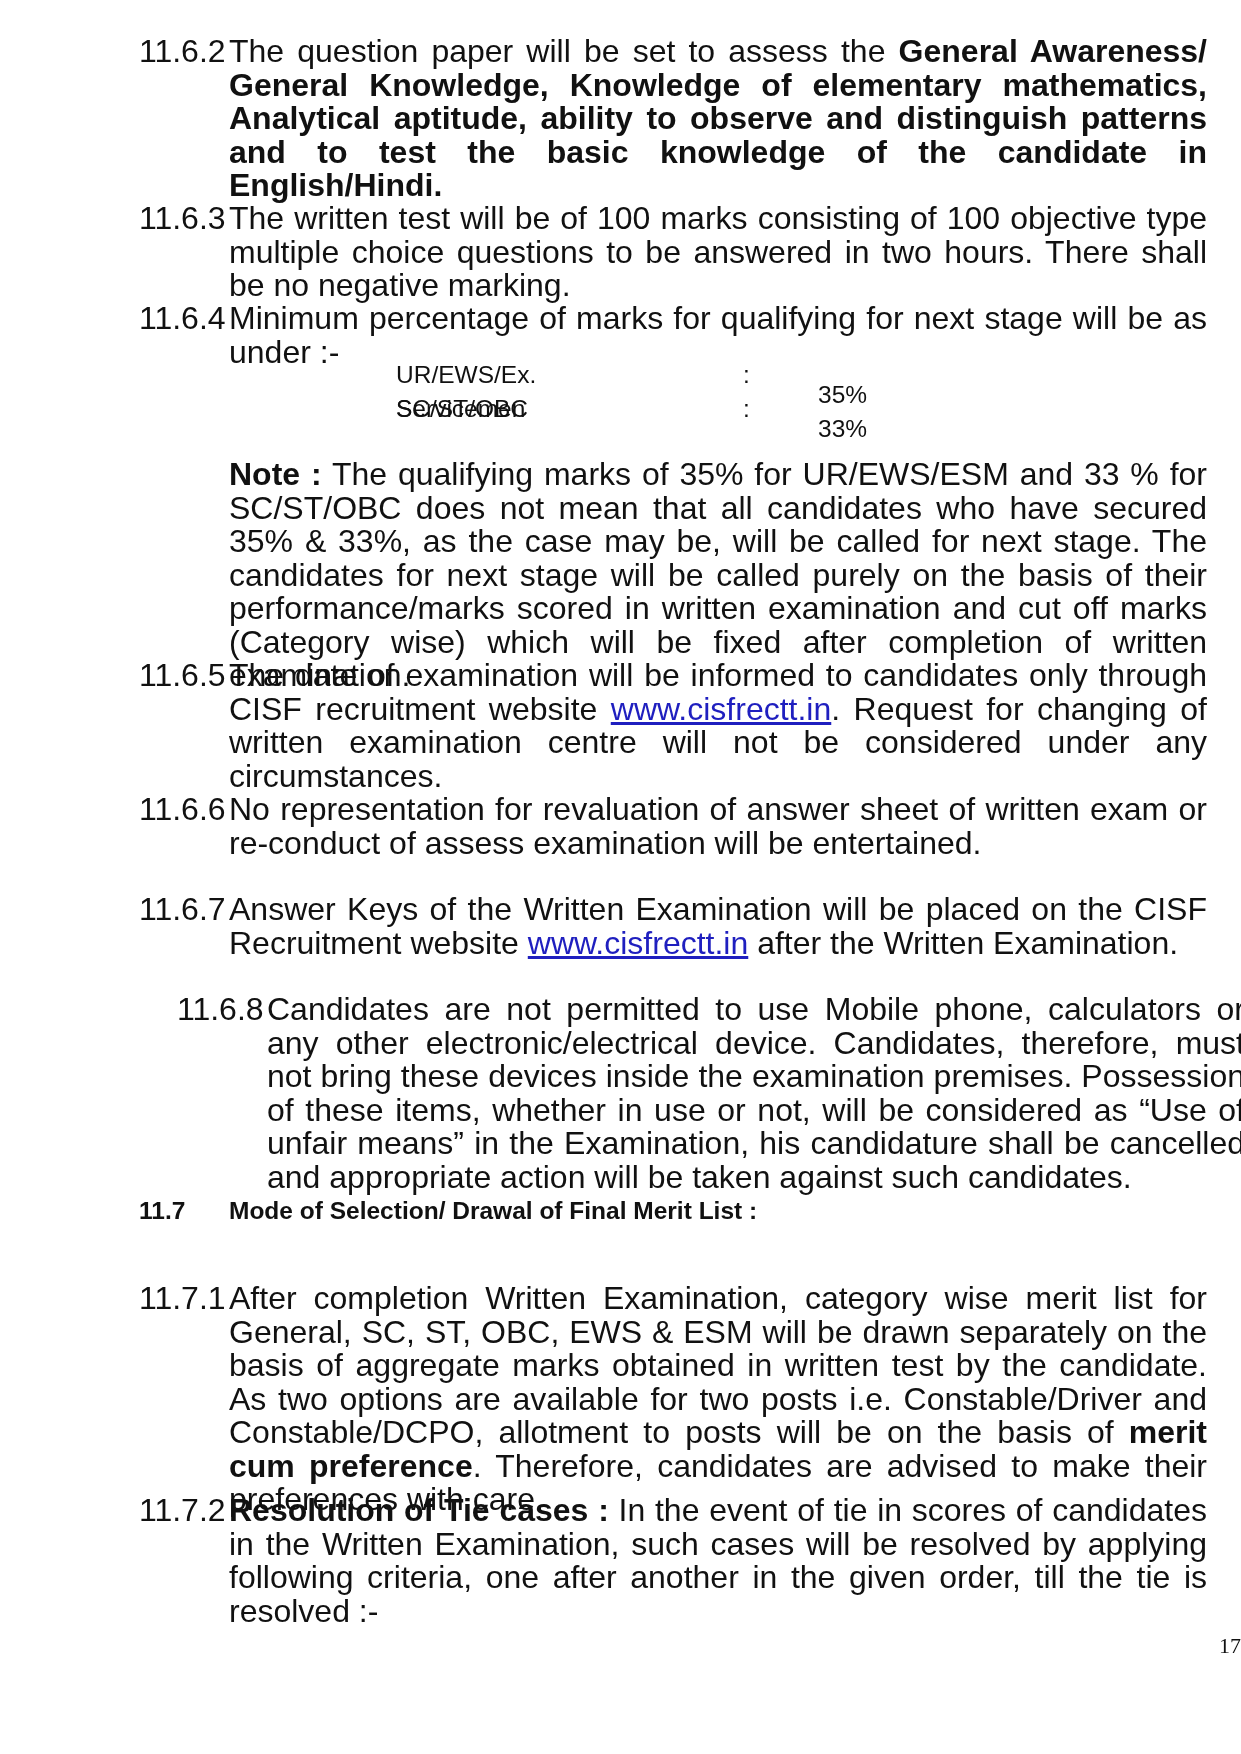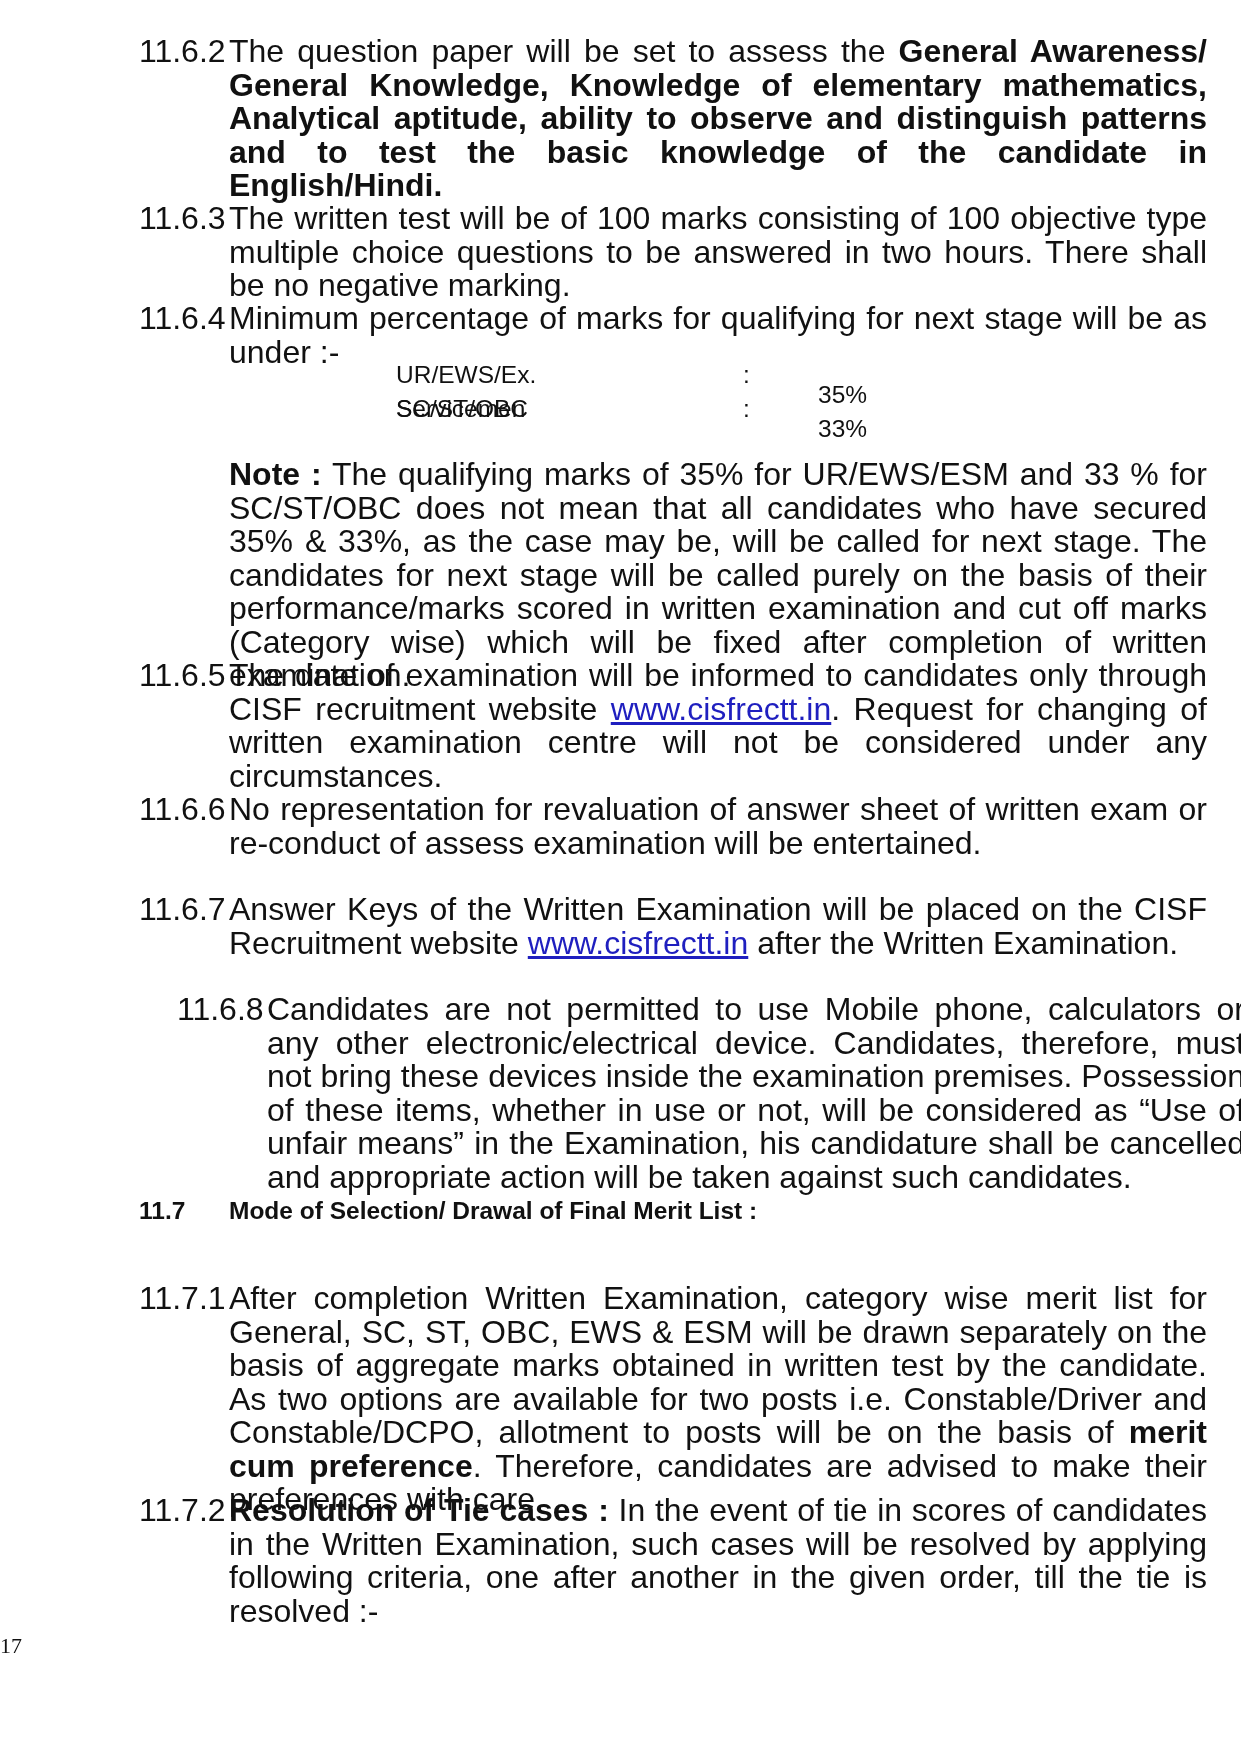--- a/index.html
+++ b/index.html
@@ -12,21 +12,21 @@
   .b { font-weight: bold; }
   a.link { color: #1a0dab; text-decoration: underline; color: #1f1fbf; }
   .qual { position: absolute; left: 396px; font-size: 24.5px; line-height: 33.5px; }
   .qual .row { position: relative; height: 33.5px; }
   .qual .cat { position: absolute; left: 0; }
   .qual .colon { position: absolute; left: 347px; }
   .qual .val { position: absolute; left: 422px; margin-top: 20px; }
   .heading { position: absolute; left: 139px; font-size: 24.5px; line-height: 33.5px; font-weight: bold; }
   .heading .hnum { position: absolute; left: 0; }
   .heading .htext { position: absolute; left: 90px; white-space: nowrap; }
-  .pageno { position: absolute; left: 0; width: 1241px; top: 1633px; text-align: left;
+  .pageno { position: absolute; left: 0; width: 1241px; top: 1633px; text-align: right;
             font-family: "Liberation Serif", serif; font-size: 22px; }
 </style>
 </head>
 <body>
 
 <div class="page">
 
   <div class="para" style="top:35px;">
     <span class="num">11.6.2</span>
     <div class="body"><span>The question paper will be set to assess the </span><span class="b">General Awareness/ General Knowledge, Knowledge of elementary mathematics, Analytical aptitude, ability to observe and distinguish patterns and to test the basic knowledge of the candidate in English/Hindi.</span></div>

